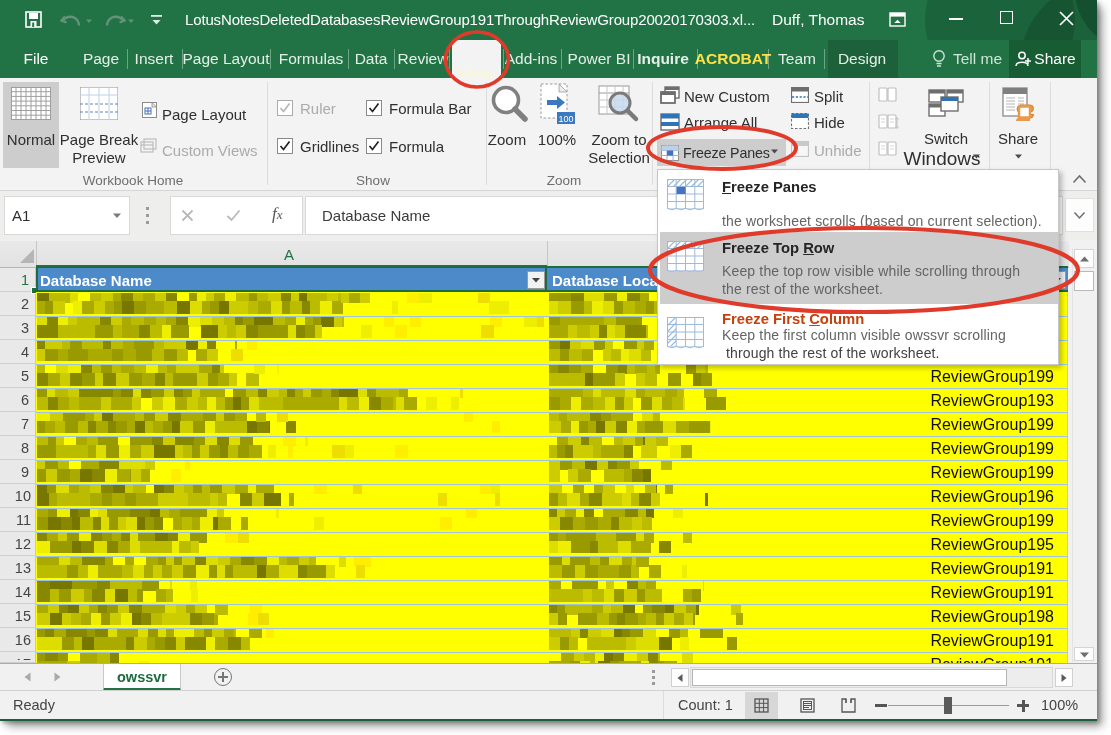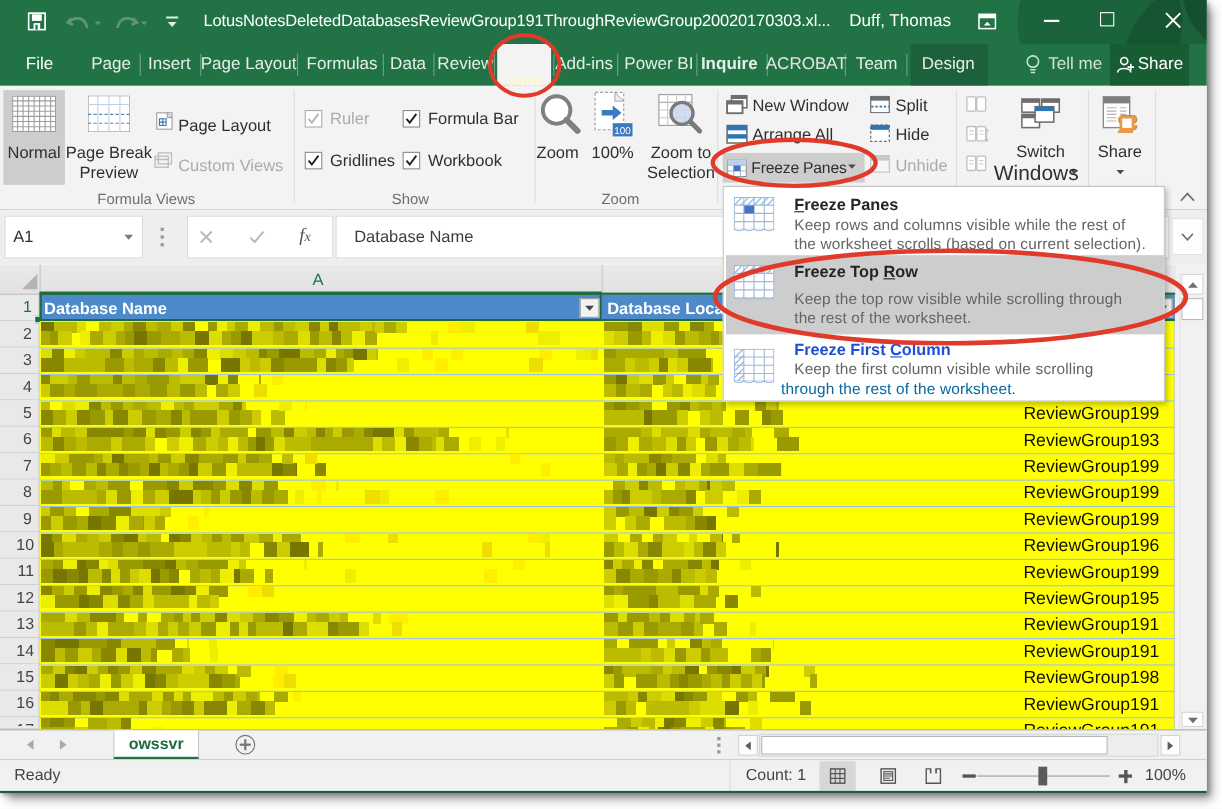--- a/index.html
+++ b/index.html
@@ -54,21 +54,21 @@
 <div class="tx" style="left:101px;top:10px;transform:translateX(-50%);font-size:15.5px;color:#e4efe8;font-weight:400">Page</div>
 <div class="tx" style="left:154px;top:10px;transform:translateX(-50%);font-size:15.5px;color:#e4efe8;font-weight:400">Insert</div>
 <div class="tx" style="left:226px;top:10px;transform:translateX(-50%);font-size:15.5px;color:#e4efe8;font-weight:400">Page Layout</div>
 <div class="tx" style="left:311px;top:10px;transform:translateX(-50%);font-size:15.5px;color:#e4efe8;font-weight:400">Formulas</div>
 <div class="tx" style="left:371px;top:10px;transform:translateX(-50%);font-size:15.5px;color:#e4efe8;font-weight:400">Data</div>
 <div class="tx" style="left:423px;top:10px;transform:translateX(-50%);font-size:15.5px;color:#e4efe8;font-weight:400">Review</div>
 <div class="tx" style="left:476px;top:26px;transform:translateX(-50%);font-size:15.5px;color:#fef9c3;font-weight:400">View</div>
 <div class="tx" style="left:531px;top:10px;transform:translateX(-50%);font-size:15.5px;color:#e4efe8;font-weight:400">Add-ins</div>
 <div class="tx" style="left:599px;top:10px;transform:translateX(-50%);font-size:15.5px;color:#e4efe8;font-weight:400">Power BI</div>
 <div class="tx" style="left:663px;top:10px;transform:translateX(-50%);font-size:15.5px;color:#e4efe8;font-weight:700">Inquire</div>
-<div class="tx" style="left:733px;top:10px;transform:translateX(-50%);font-size:15.5px;color:#e5e5e5;font-weight:400">ACROBAT</div>
+<div class="tx" style="left:733px;top:10px;transform:translateX(-50%);font-size:15.5px;color:#fde047;font-weight:700">ACROBAT</div>
 <div class="tx" style="left:797px;top:10px;transform:translateX(-50%);font-size:15.5px;color:#e4efe8;font-weight:400">Team</div>
 <div class="tx" style="left:862px;top:10px;transform:translateX(-50%);font-size:15.5px;color:#e4efe8;font-weight:400">Design</div>
 <div class="tx" style="left:1055px;top:10px;transform:translateX(-50%);font-size:15.5px;color:#fff;font-weight:400">Share</div>
 <div class="ab" style="left:127px;top:9px;width:1px;height:20px;background:rgba(255,255,255,.35)"></div>
 <div class="ab" style="left:182px;top:9px;width:1px;height:20px;background:rgba(255,255,255,.35)"></div>
 <div class="ab" style="left:270px;top:9px;width:1px;height:20px;background:rgba(255,255,255,.35)"></div>
 <div class="ab" style="left:348px;top:9px;width:1px;height:20px;background:rgba(255,255,255,.35)"></div>
 <div class="ab" style="left:394px;top:9px;width:1px;height:20px;background:rgba(255,255,255,.35)"></div>
 <div class="ab" style="left:449px;top:9px;width:1px;height:20px;background:rgba(255,255,255,.35)"></div>
 <div class="ab" style="left:503px;top:9px;width:1px;height:20px;background:rgba(255,255,255,.35)"></div>
@@ -92,21 +92,21 @@
           </g>
         </svg>
 </div>
 <div class="ab" style="left:0;top:78px;width:1097px;height:113px;background:#f3f3f3;border-bottom:1px solid #d5d5d5">
 <div class="ab" style="left:267px;top:4px;width:1px;height:103px;background:#dcdcdc"></div>
 <div class="ab" style="left:486px;top:4px;width:1px;height:103px;background:#dcdcdc"></div>
 <div class="ab" style="left:652px;top:4px;width:1px;height:103px;background:#dcdcdc"></div>
 <div class="ab" style="left:869px;top:4px;width:1px;height:103px;background:#dcdcdc"></div>
 <div class="ab" style="left:989px;top:4px;width:1px;height:103px;background:#dcdcdc"></div>
 <div class="ab" style="left:1050px;top:4px;width:1px;height:103px;background:#dcdcdc"></div>
-<div class="tx" style="left:133px;top:95px;transform:translateX(-50%);font-size:13.5px;color:#6e6e6e">Formula Views</div>
+<div class="tx" style="left:133px;top:95px;transform:translateX(-50%);font-size:13.5px;color:#6e6e6e">Workbook Home</div>
 <div class="tx" style="left:373px;top:95px;transform:translateX(-50%);font-size:13.5px;color:#6e6e6e">Show</div>
 <div class="tx" style="left:564px;top:95px;transform:translateX(-50%);font-size:13.5px;color:#6e6e6e">Zoom</div>
 <div class="ab" style="left:3px;top:4px;width:56px;height:86px;background:#cdcdcd"></div>
 <svg class="ab" style="left:11px;top:9px" width="40" height="33" viewBox="0 0 40 33">
           <rect x="0.5" y="0.5" width="39" height="32" fill="#fff" stroke="#9e9e9e"></rect>
 <g stroke="#9e9e9e">
 <line x1="0" y1="4.7" x2="40" y2="4.7"></line>
 <line x1="0" y1="9.4" x2="40" y2="9.4"></line>
 <line x1="0" y1="14.1" x2="40" y2="14.1"></line>
 <line x1="0" y1="18.8" x2="40" y2="18.8"></line>
@@ -165,21 +165,21 @@
 <div class="tx" style="left:389px;top:22px;font-size:15px;color:#2f2f2f">Formula Bar</div>
 <div class="ab" style="left:277px;top:60px;width:16px;height:16px;background:#fff;border:1px solid #8a8a8a"></div>
 <svg class="ab" style="left:279px;top:62px" width="12" height="12" viewBox="0 0 12 12">
           <path d="M1.5 6 L4.5 9.5 L10.5 1.5" fill="none" stroke="#222" stroke-width="1.7"></path>
         </svg>
 <div class="tx" style="left:300px;top:60px;font-size:15px;color:#2f2f2f">Gridlines</div>
 <div class="ab" style="left:366px;top:60px;width:16px;height:16px;background:#fff;border:1px solid #8a8a8a"></div>
 <svg class="ab" style="left:368px;top:62px" width="12" height="12" viewBox="0 0 12 12">
           <path d="M1.5 6 L4.5 9.5 L10.5 1.5" fill="none" stroke="#222" stroke-width="1.7"></path>
         </svg>
-<div class="tx" style="left:389px;top:60px;font-size:15px;color:#2f2f2f">Workbook</div>
+<div class="tx" style="left:389px;top:60px;font-size:15px;color:#2f2f2f">Formula</div>
 <svg class="ab" style="left:489px;top:6px" width="42" height="42" viewBox="0 0 42 42">
           <circle cx="17" cy="16" r="12.5" fill="#fff" stroke="#808080" stroke-width="3.6"></circle>
           <line x1="26" y1="25" x2="36" y2="35" stroke="#808080" stroke-width="5.5" stroke-linecap="round"></line>
         </svg>
 <div class="tx" style="left:507px;top:53px;transform:translateX(-50%);font-size:15px;color:#2f2f2f">Zoom</div>
 <svg class="ab" style="left:540px;top:5px" width="36" height="42" viewBox="0 0 36 42">
           <rect x="1" y="1" width="26" height="34" fill="#fff" stroke="#9a9a9a" stroke-dasharray="2.5 2"></rect>
           <path d="M19 1 l8 8 h-8 z" fill="#ededed" stroke="#9a9a9a" stroke-width=".8"></path>
 <path d="M7 17 h10 v-4 l8 6.5 -8 6.5 v-4 H7 z" fill="#3c79c1"></path>
           <rect x="17" y="29" width="18" height="12" fill="#3c79c1"></rect>
@@ -201,21 +201,21 @@
 <div class="tx" style="left:619px;top:71px;transform:translateX(-50%);font-size:15px;color:#2f2f2f">Selection</div>
 <svg class="ab" style="left:660px;top:8px" width="20" height="19" viewBox="0 0 20 19">
           <g fill="#fff" stroke="#6e6e6e" stroke-width="1.4">
             <rect x="5" y="1" width="14" height="11"></rect>
             <rect x="1" y="6" width="14" height="11"></rect>
           </g>
           <rect x="1" y="6" width="14" height="3" fill="#6e6e6e"></rect>
           <rect x="5" y="1" width="14" height="3" fill="#6e6e6e"></rect>
           <rect x="1" y="6" width="14" height="11" fill="none" stroke="#6e6e6e" stroke-width="1.4"></rect>
         </svg>
-<div class="tx" style="left:684px;top:10px;font-size:15px;color:#2f2f2f">New Window</div>
+<div class="tx" style="left:684px;top:10px;font-size:15px;color:#2f2f2f">New Custom</div>
 <svg class="ab" style="left:660px;top:35px" width="20" height="18" viewBox="0 0 20 18">
           <rect x="1" y="1" width="18" height="16" fill="#fff" stroke="#6e6e6e" stroke-width="1.4"></rect>
           <rect x="1" y="1" width="18" height="4.5" fill="#2e75b6"></rect>
           <rect x="1" y="9" width="18" height="4" fill="#2e75b6"></rect>
         </svg>
 <div class="tx" style="left:684px;top:36px;font-size:15px;color:#2f2f2f">Arrange All</div>
 <div class="ab" style="left:657px;top:61px;width:129px;height:27px;background:#cdcdcd"></div>
 <svg class="ab" style="left:661px;top:67px" width="18" height="16" viewBox="0 0 18 16">
           <rect x="0.5" y="0.5" width="17" height="15" fill="#fff" stroke="#8f8f8f"></rect>
           <g stroke="#9ab3d5">
@@ -1646,28 +1646,27 @@
             <line x1="0" y1="9" x2="10" y2="-1"></line>
             <line x1="0" y1="15" x2="10" y2="5"></line>
             <line x1="0" y1="21" x2="10" y2="11"></line>
             <line x1="0" y1="27" x2="10" y2="17"></line>
             <line x1="0" y1="33" x2="10" y2="23"></line>
             <line x1="0" y1="39" x2="10" y2="29"></line>
           </g>
           <path d="M0.5 29.5 q4.5 2.5 9 0 q4.5 2.5 9 0 q4.5 2.5 9 0 q4.5 2.5 9 0" fill="#fff" stroke="#9fb9d8"></path>
         </svg>
 <div class="tx" style="left:64px;top:9px;font-size:14.8px;font-weight:bold;color:#252525"><u>F</u>reeze Panes</div>
-<div class="tx" style="left:64px;top:26px;font-size:14px;letter-spacing:.15px;color:#646464">Keep rows and columns visible while the rest of</div>
 <div class="tx" style="left:64px;top:43px;font-size:14px;letter-spacing:.15px;color:#646464">the worksheet scrolls (based on current selection).</div>
 <div class="tx" style="left:64px;top:70px;font-size:14.8px;font-weight:bold;color:#252525">Freeze Top <u>R</u>ow</div>
 <div class="tx" style="left:64px;top:93px;font-size:14px;letter-spacing:.15px;color:#646464">Keep the top row visible while scrolling through</div>
 <div class="tx" style="left:64px;top:111px;font-size:14px;letter-spacing:.15px;color:#646464">the rest of the worksheet.</div>
-<div class="tx" style="left:64px;top:141px;font-size:14.8px;font-weight:bold;color:#1d4ed8">Freeze First <u>C</u>olumn</div>
-<div class="tx" style="left:64px;top:157px;font-size:14px;letter-spacing:.15px;color:#646464">Keep the first column visible while scrolling</div>
-<div class="tx" style="left:52px;top:175px;font-size:14px;letter-spacing:.15px;color:#0369a1">through the rest of the worksheet.</div>
+<div class="tx" style="left:64px;top:141px;font-size:14.8px;font-weight:bold;color:#c2410c">Freeze First <u>C</u>olumn</div>
+<div class="tx" style="left:64px;top:157px;font-size:14px;letter-spacing:.15px;color:#646464">Keep the first column visible owssvr scrolling</div>
+<div class="tx" style="left:68px;top:175px;font-size:14px;letter-spacing:.15px;color:#404040">through the rest of the worksheet.</div>
 </div>
 <svg class="ab" style="left:0;top:0;pointer-events:none" width="1111" height="735" viewBox="0 0 1111 735">
 <g fill="none" stroke="#df3a2a" stroke-width="3.6">
 <ellipse cx="477" cy="59.5" rx="31.5" ry="27.5"></ellipse>
 <ellipse cx="722" cy="148" rx="74" ry="21" stroke-width="4"></ellipse>
 <ellipse cx="864" cy="270" rx="214" ry="42" stroke-width="4.2"></ellipse>
 </g>
       </svg>
 </div>
   </div>

